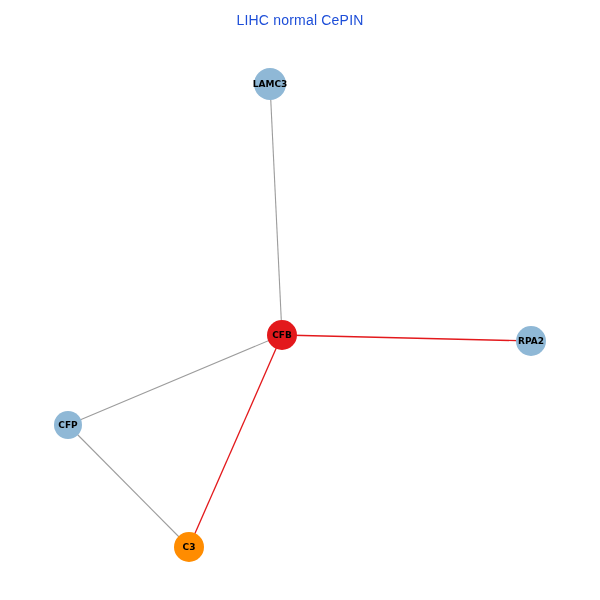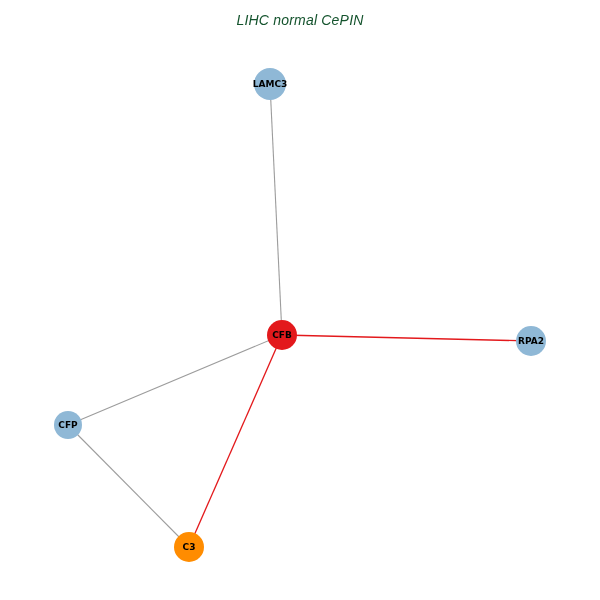--- a/index.html
+++ b/index.html
@@ -63,14 +63,14 @@
       </g>
       <g>
         <circle cx="68" cy="425" r="14" fill="#8FB8D6"></circle>
         <text x="68" y="425" text-anchor="middle" dominant-baseline="central" fill="#000000" class="node-label">CFP</text>
       </g>
       <g>
         <circle cx="189" cy="547" r="15" fill="#FF8C00"></circle>
         <text x="189" y="547" text-anchor="middle" dominant-baseline="central" fill="#000000" class="node-label">C3</text>
       </g>
     </svg>
-  <div class="plot-title" style="color: #14532d; font-style: italic;">LIHC normal CePIN</div>
+  <div class="plot-title" style="color: #1d4ed8;">LIHC normal CePIN</div>
 </div>
 
 </body></html>

